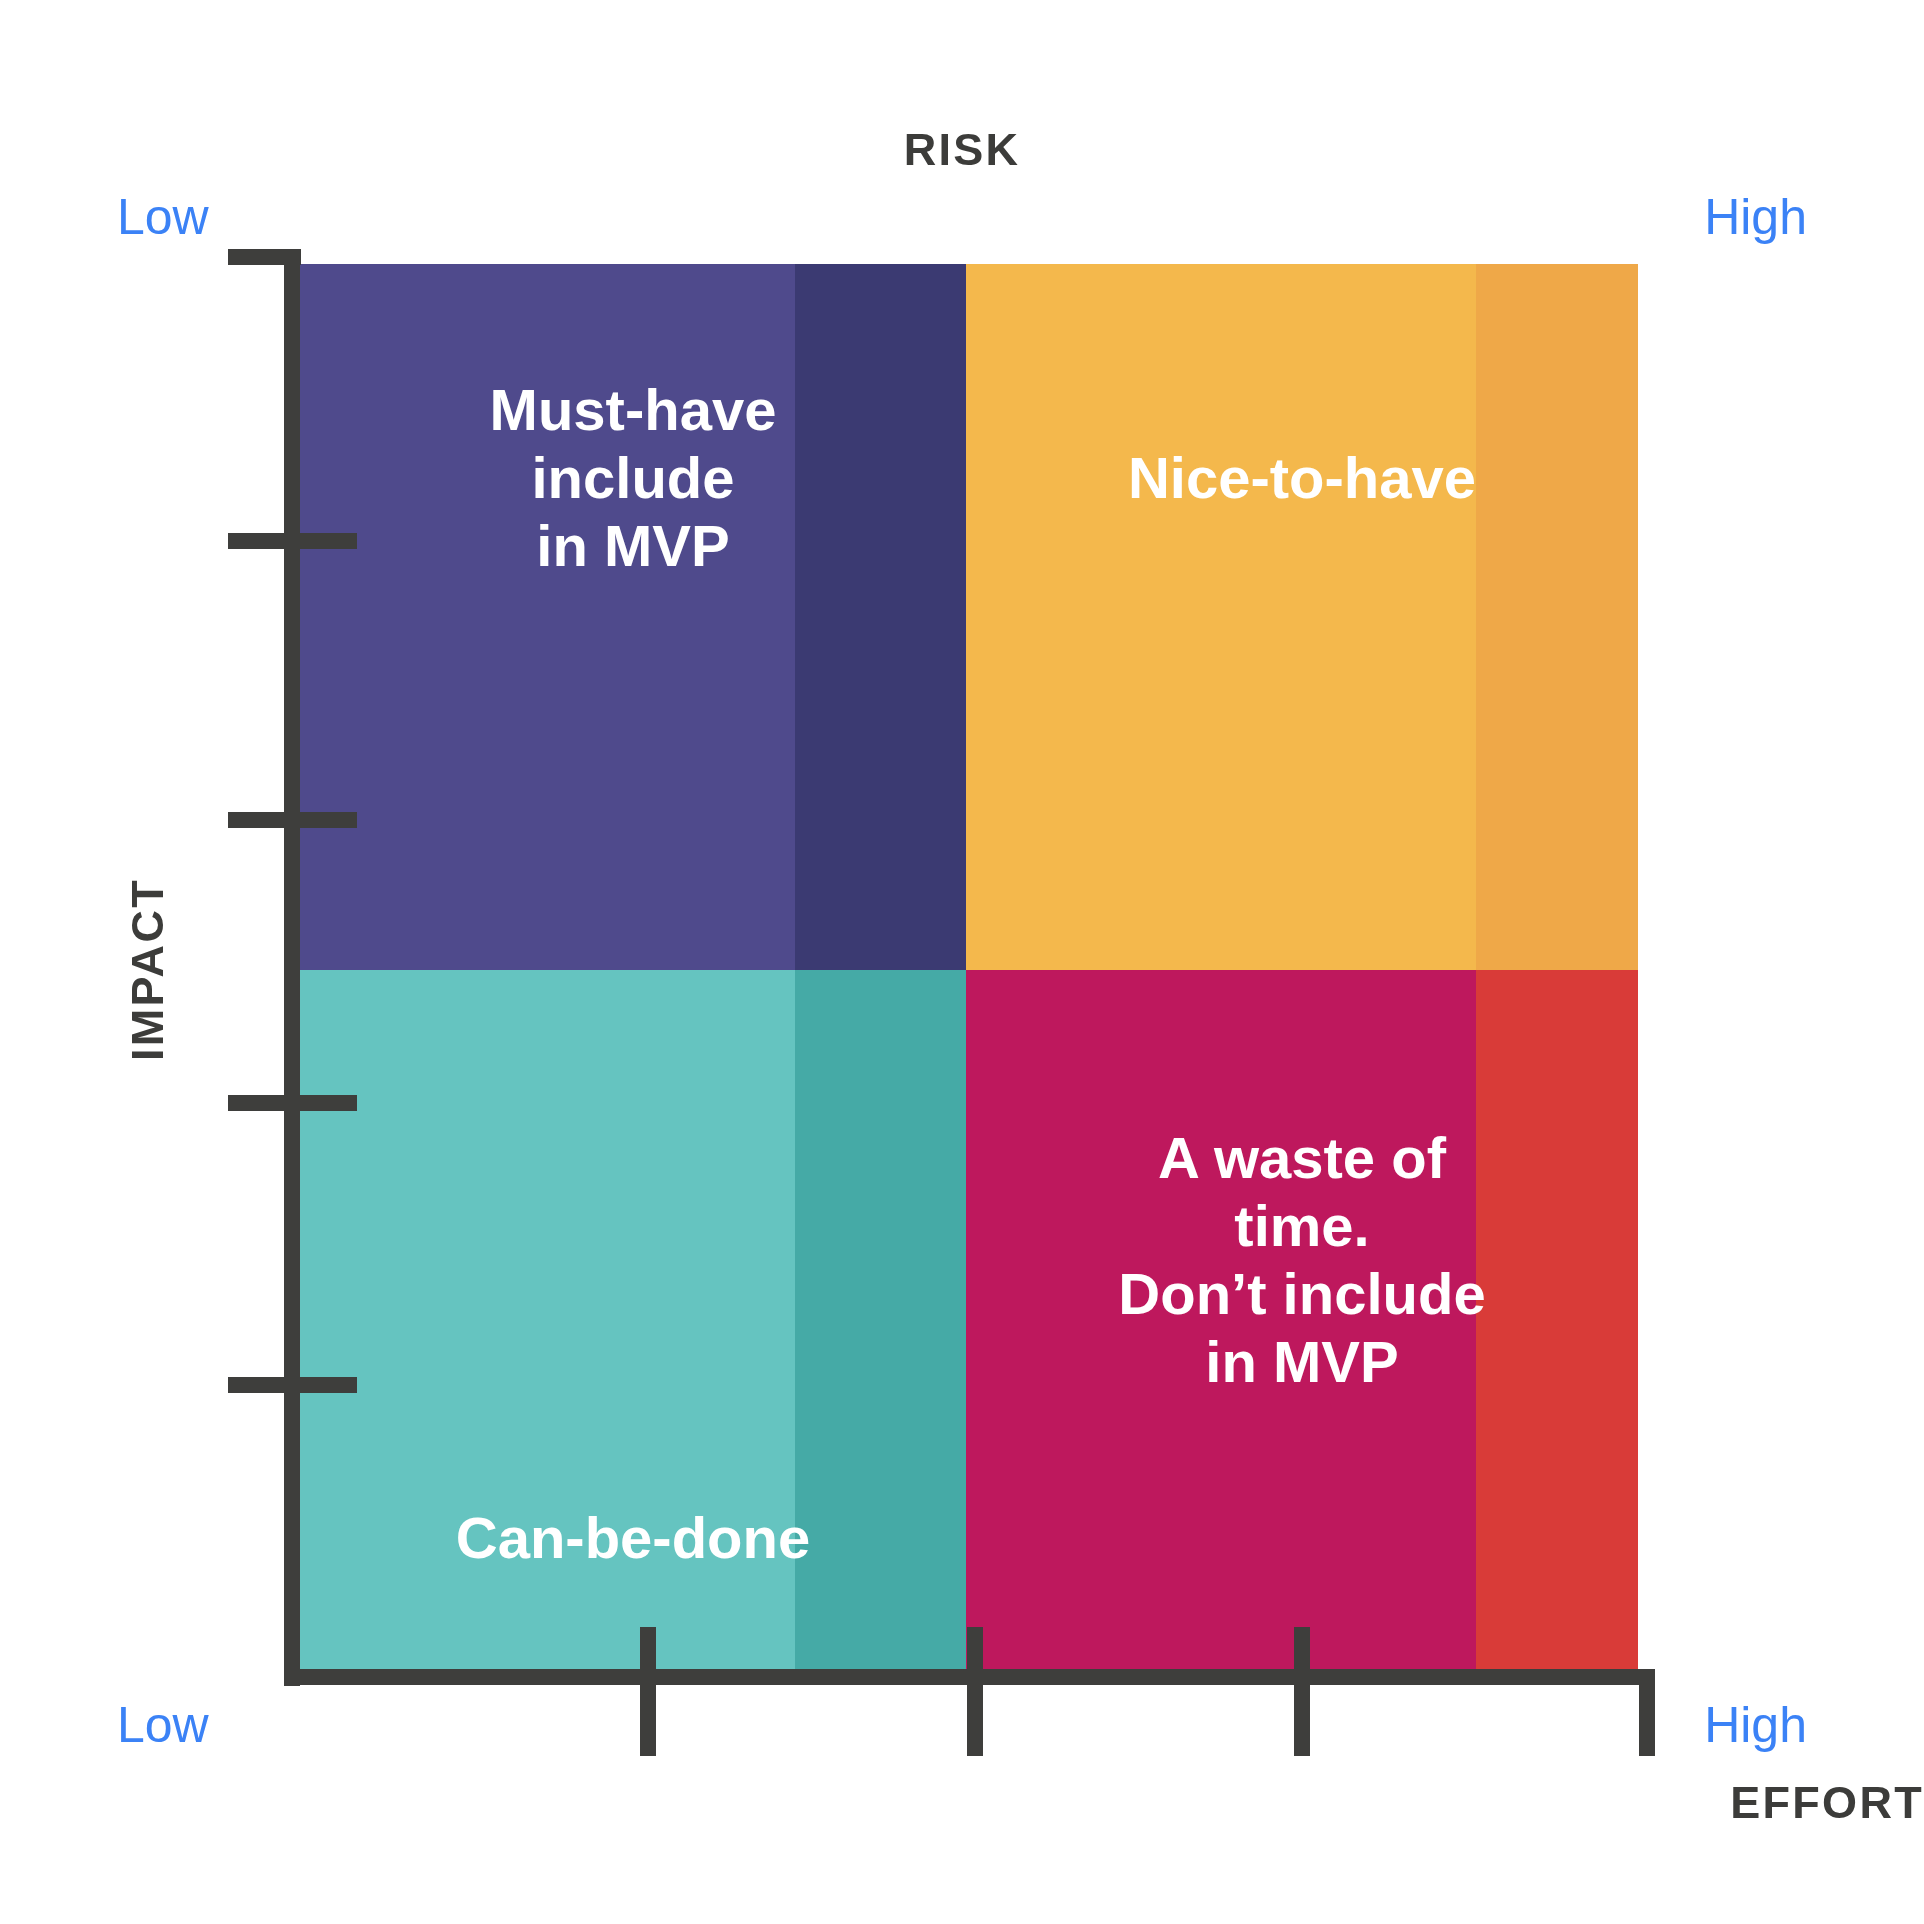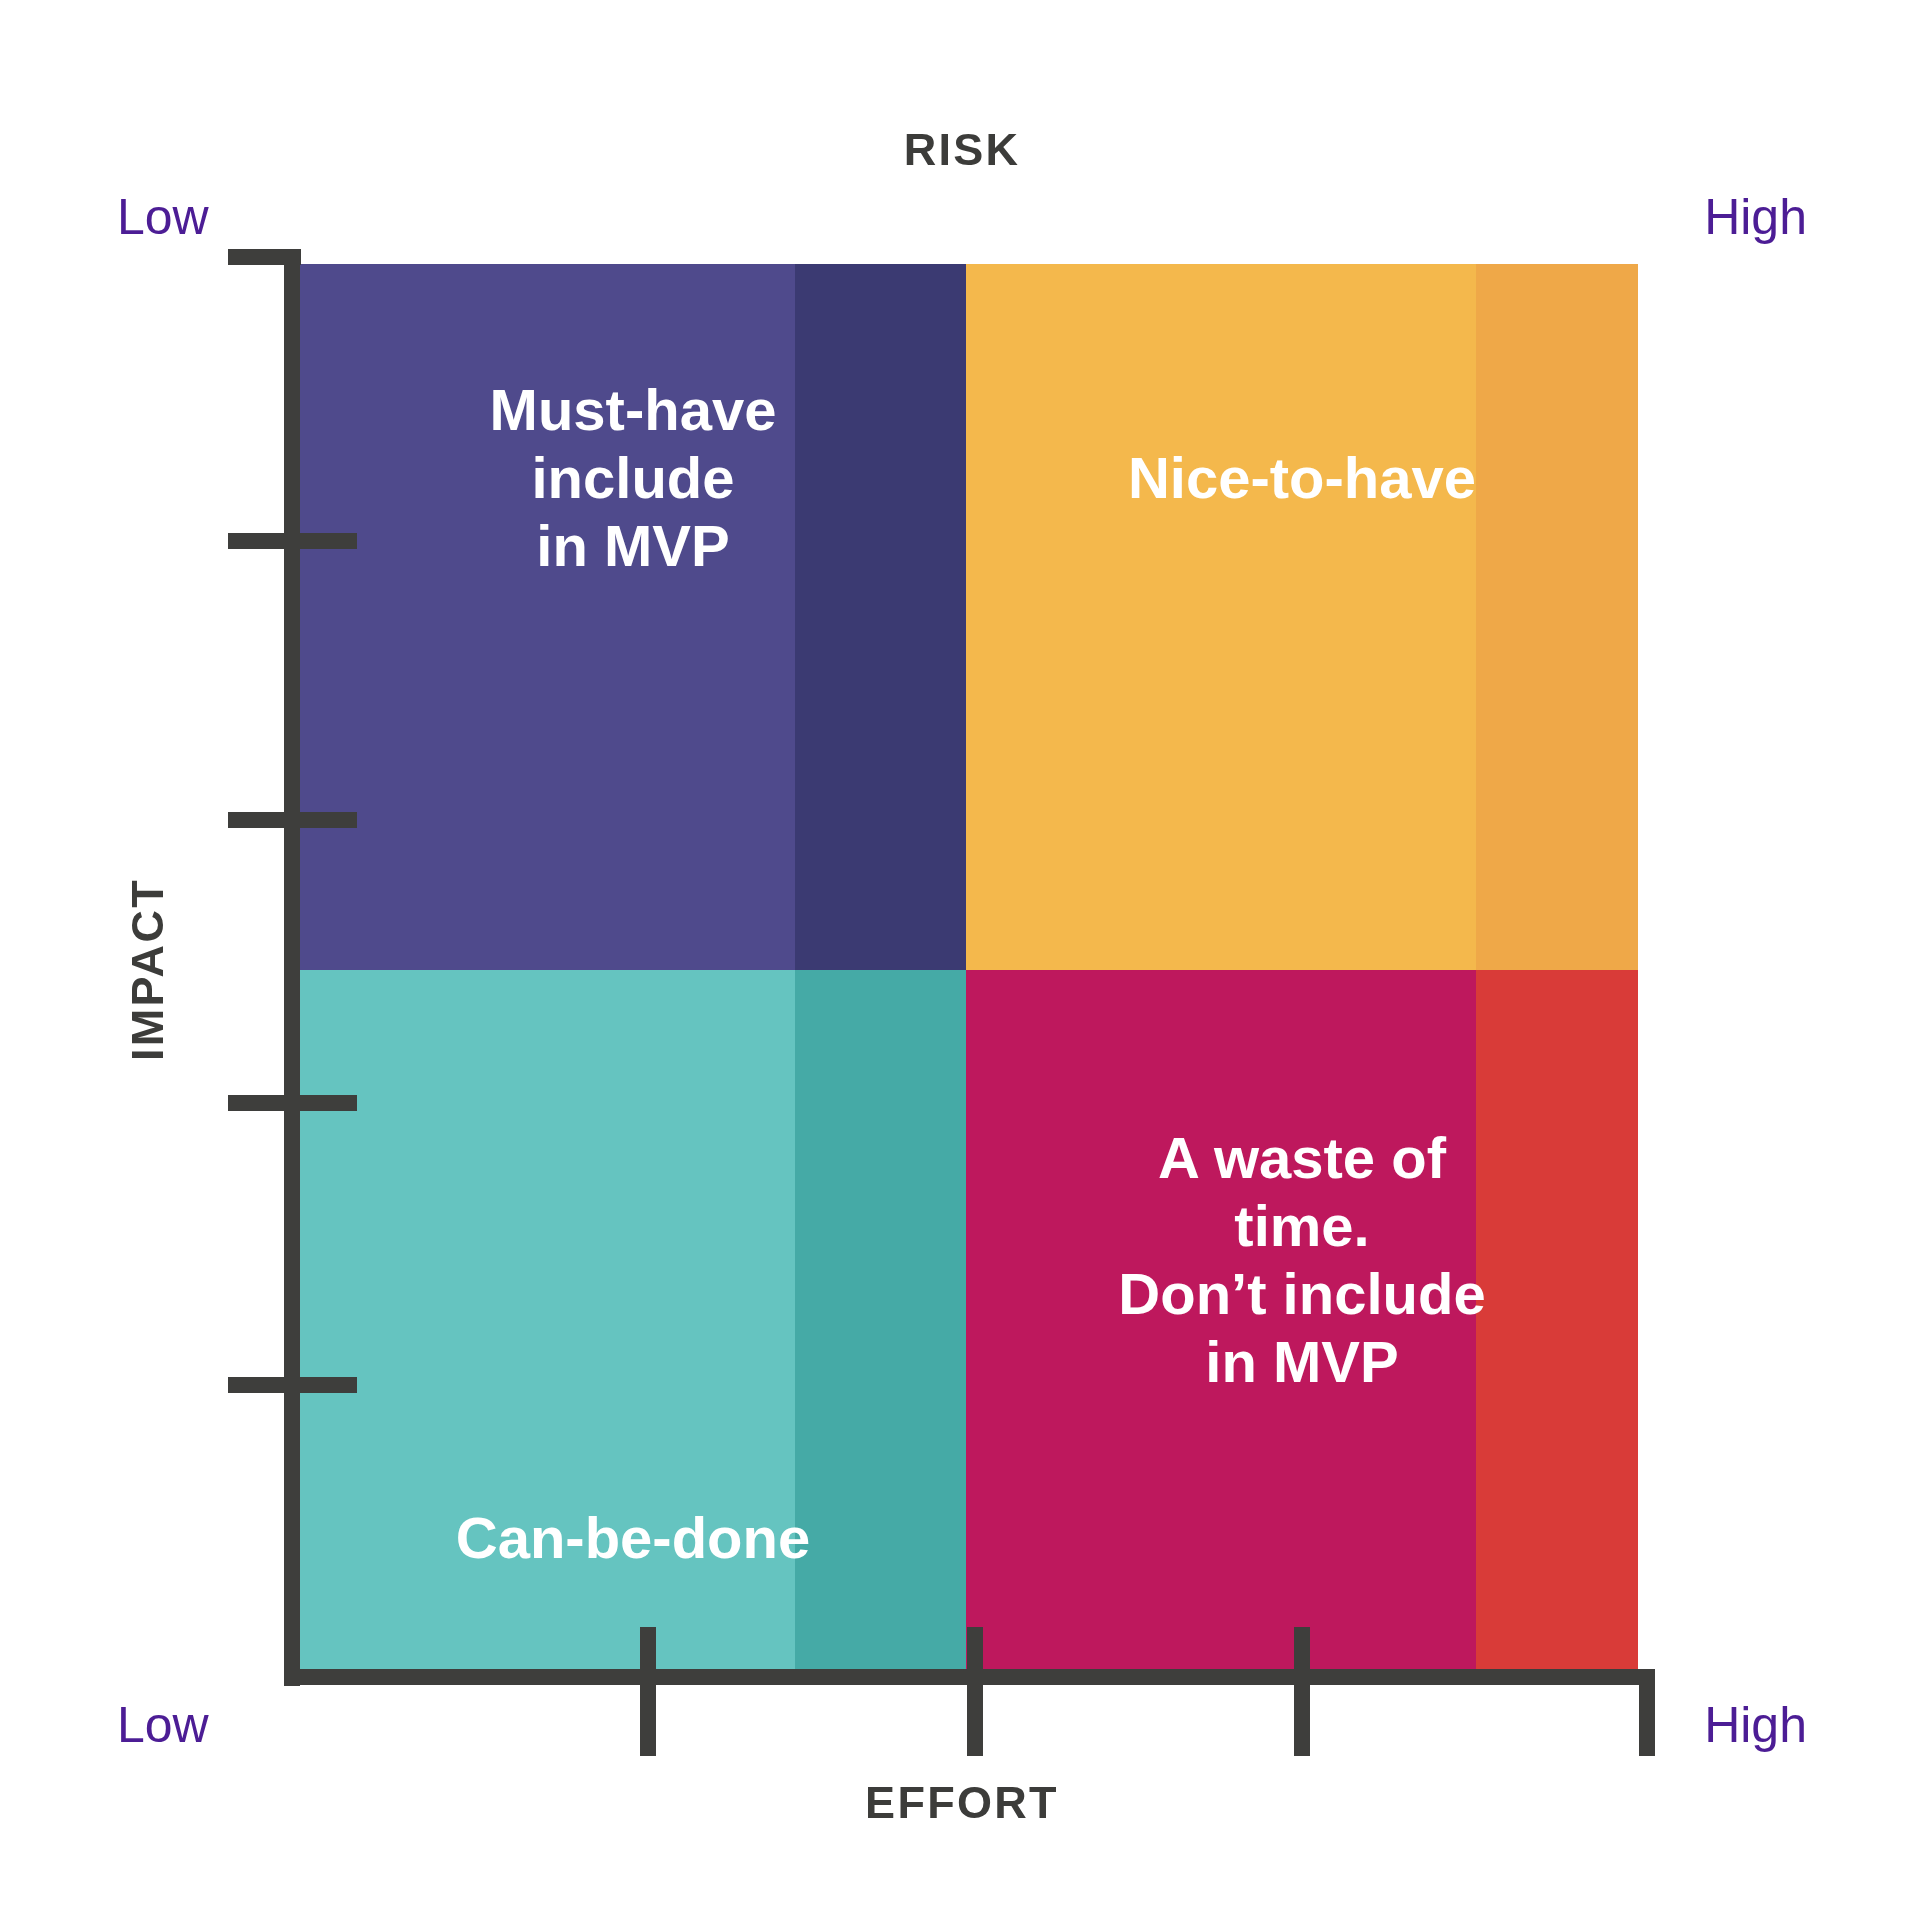--- a/index.html
+++ b/index.html
@@ -34,42 +34,42 @@
   #risk-title {
     top: 124px;
     left: 0;
     width: 1924px;
     text-align: center;
   }
   #effort-title {
     top: 1777px;
     left: 0;
     width: 1924px;
-    text-align: center;
+    text-align: right;
   }
   #impact-title {
     top: 970px;
     left: 0;
     width: 0;
     transform: translate(149px, 0) rotate(-90deg);
     transform-origin: 0 0;
     text-align: center;
   }
   #impact-title .rot-inner {
     position: absolute;
     left: -156px;
     top: -26.6px;
     width: 313px;
     text-align: center;
   }
 
   
   .scale-label {
     position: absolute;
-    color: #4c1d95;
+    color: #3b82f6;
     font-weight: 400;
     font-size: 50px;
     white-space: nowrap;
   }
   #label-top-left    { left: 117px;  top: 188px; }
   #label-top-right   { right: 117px; top: 188px; }
   #label-bottom-left { left: 117px;  top: 1696px; }
   #label-bottom-right{ right: 117px; top: 1696px; }
 
   

